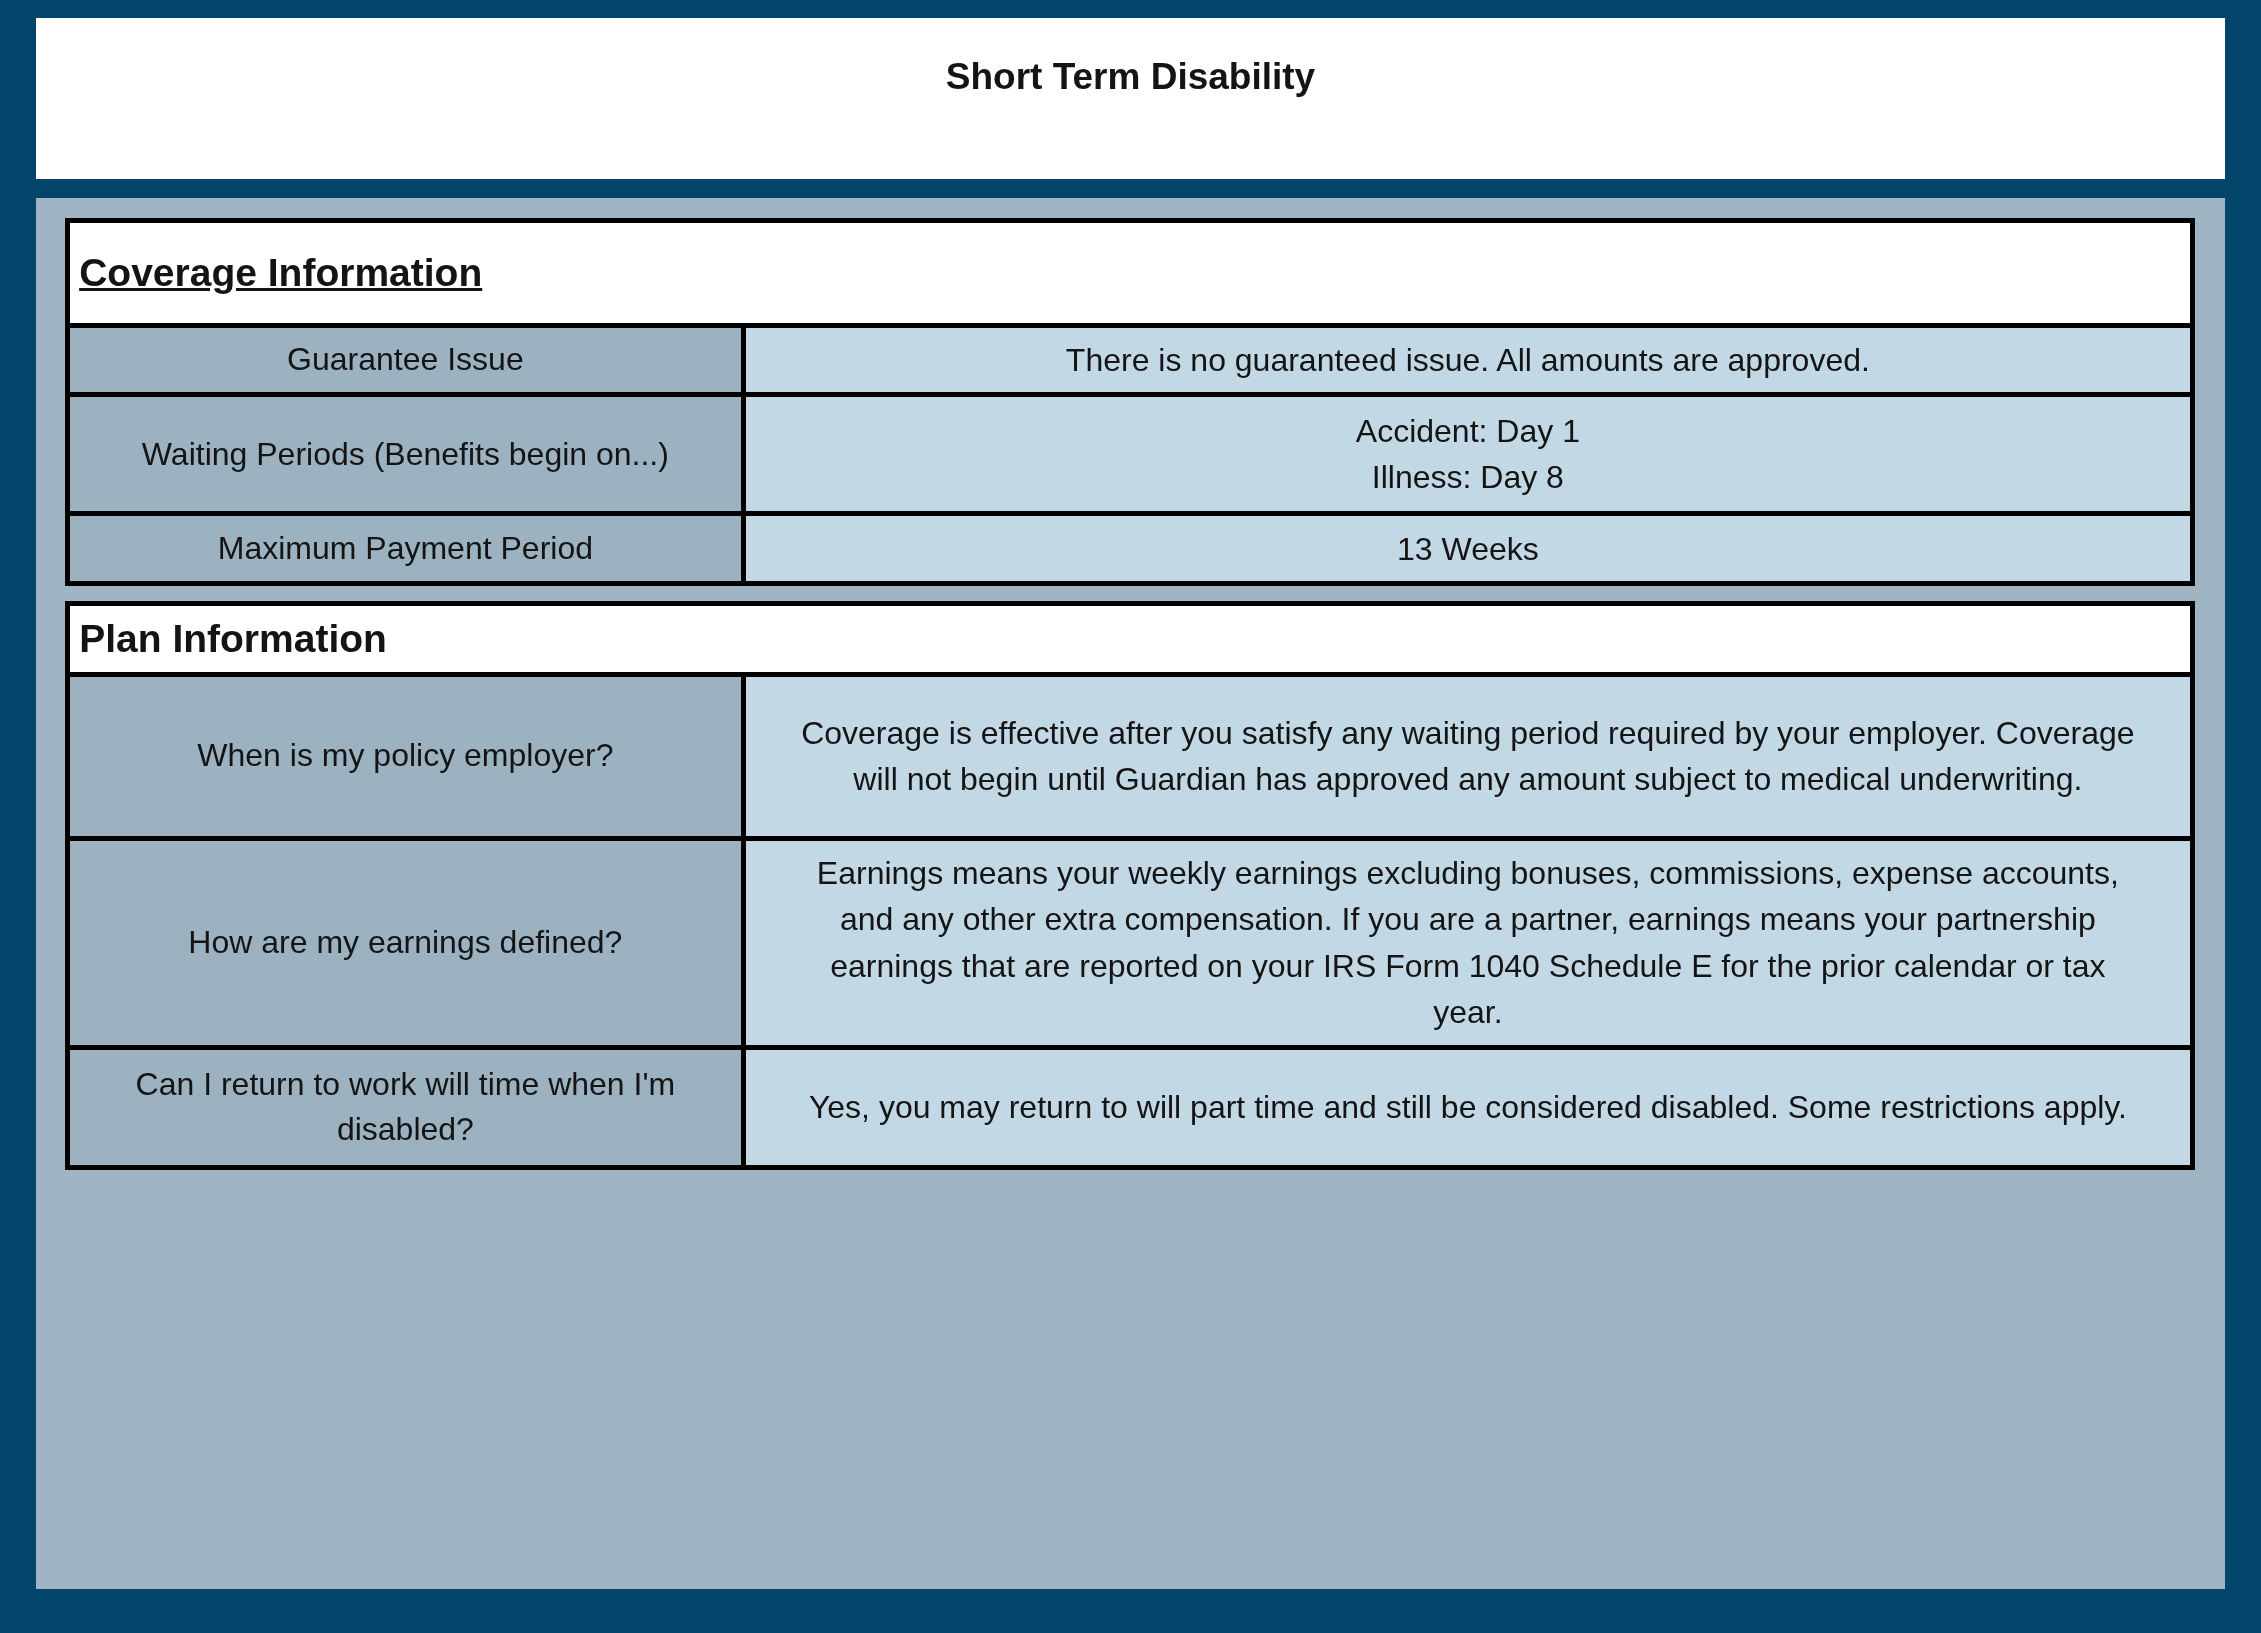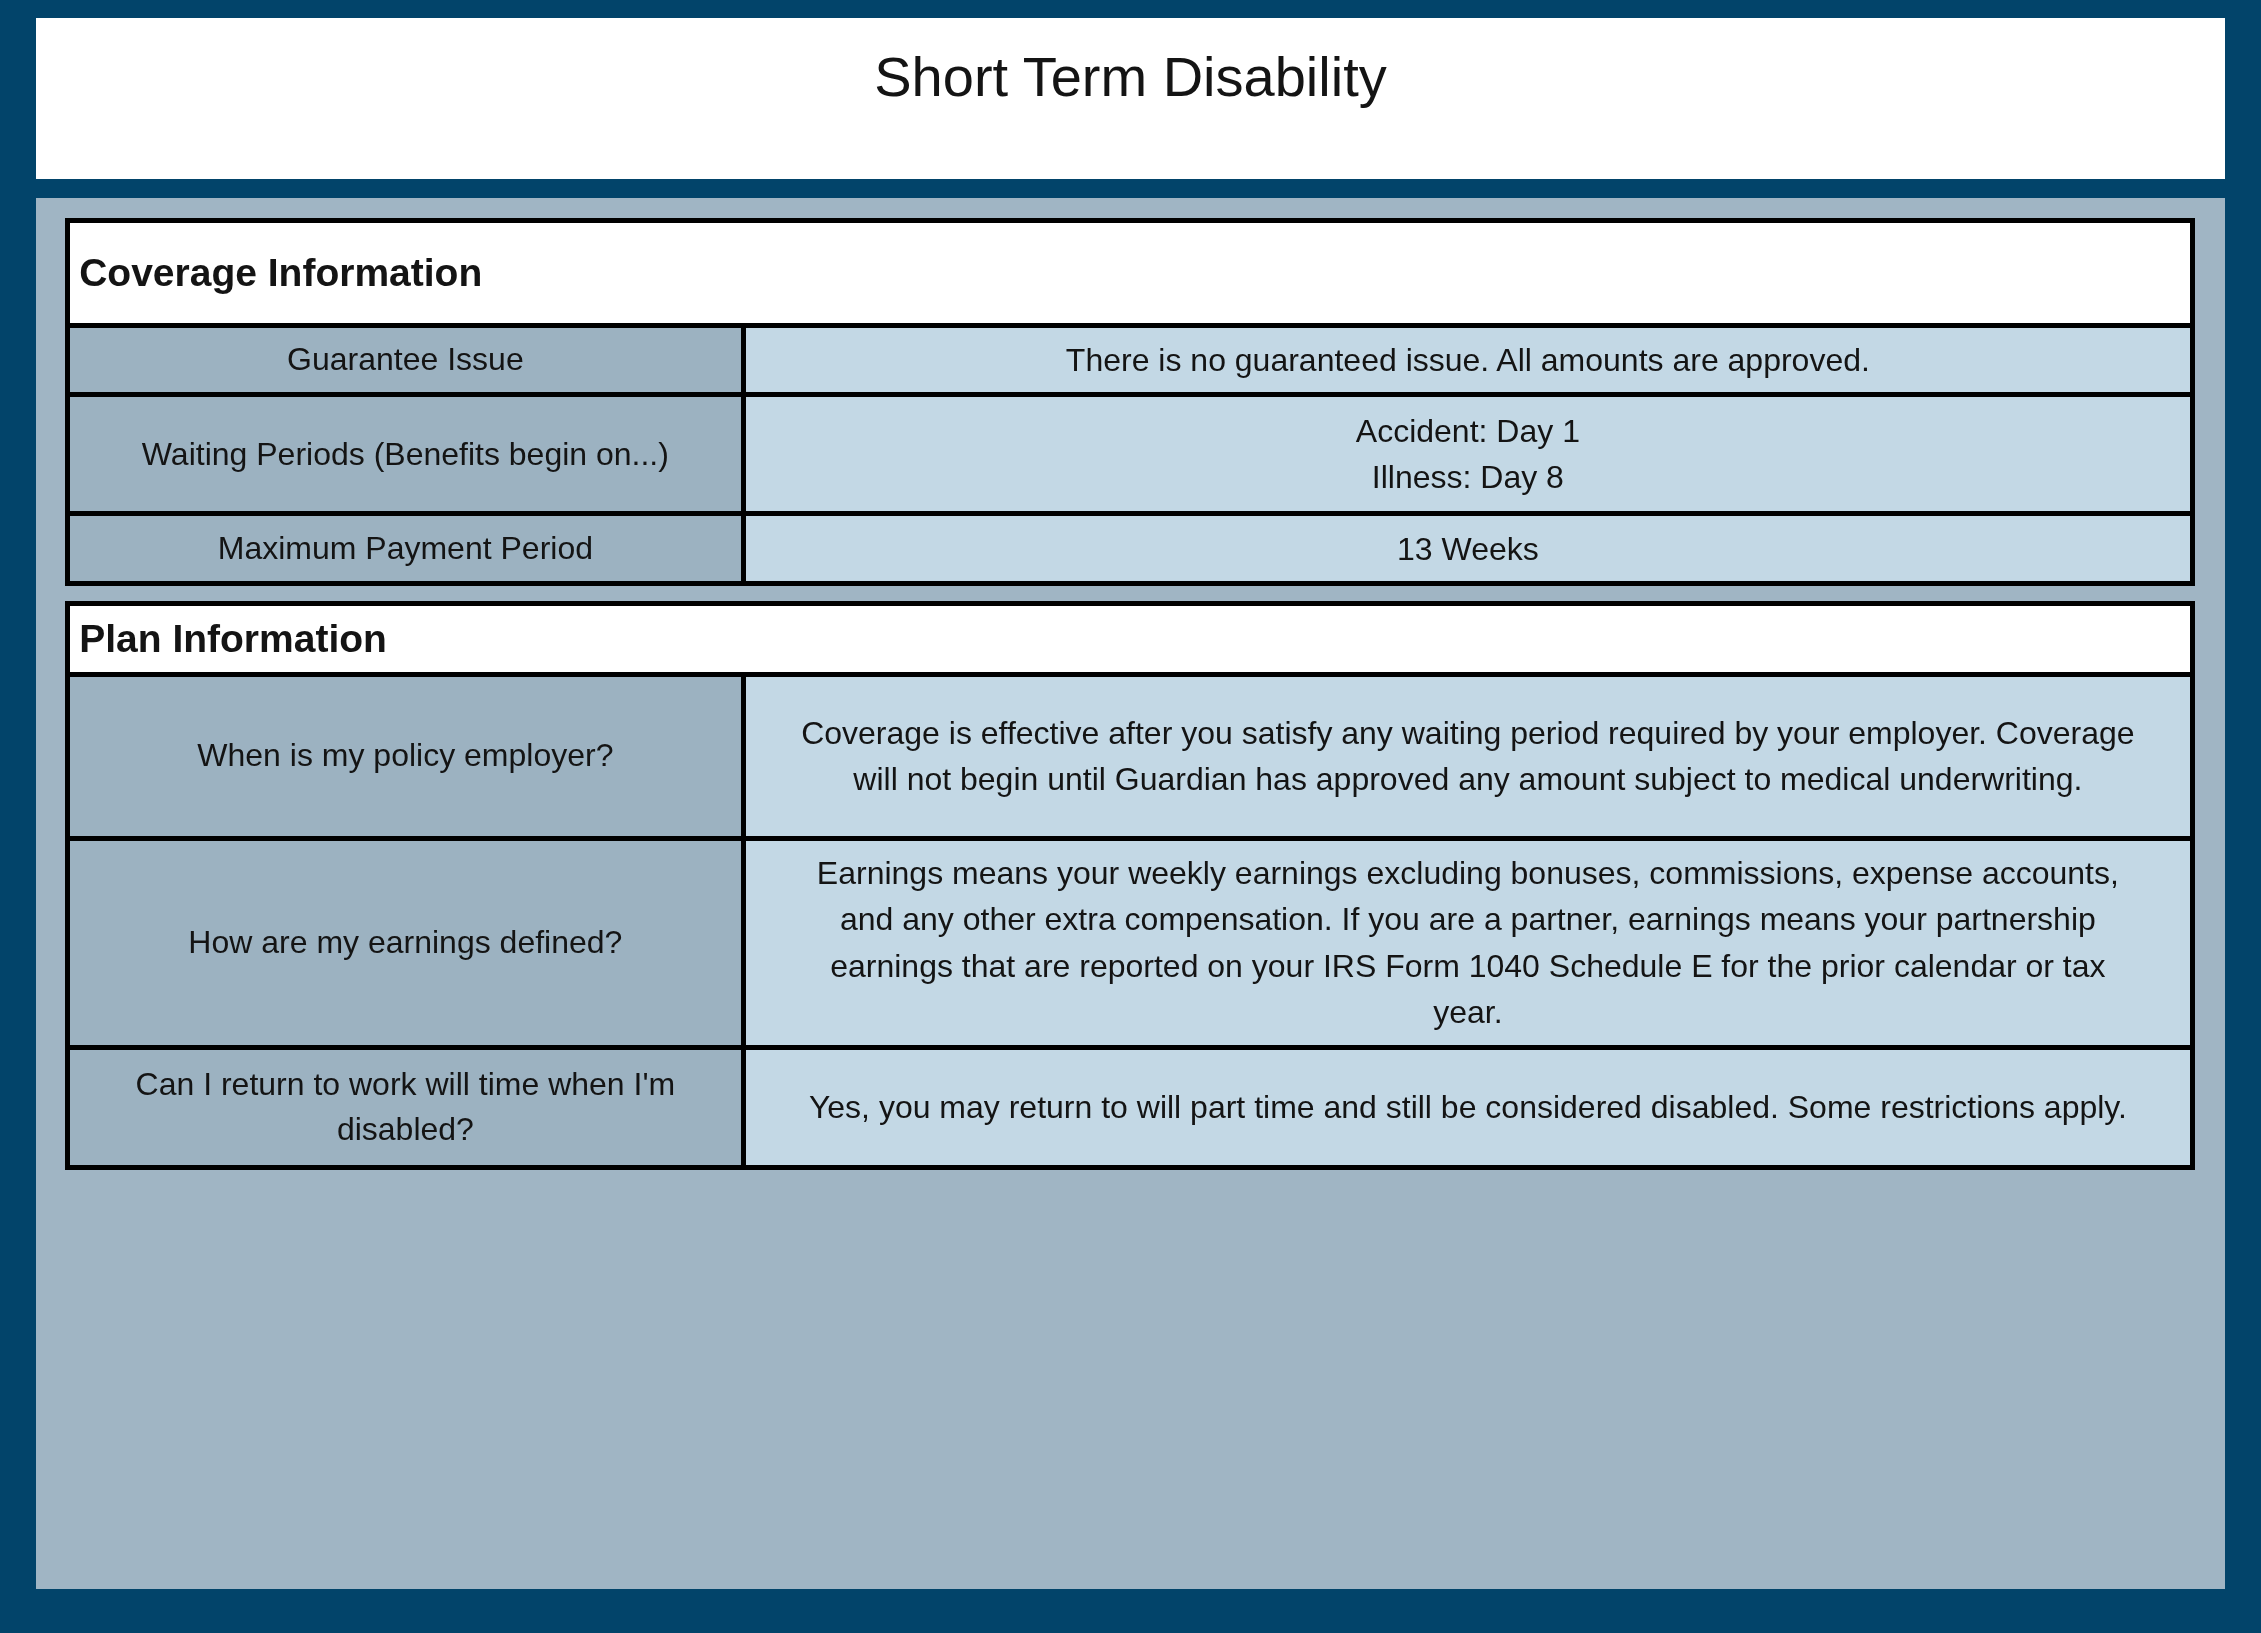--- a/index.html
+++ b/index.html
@@ -22,22 +22,22 @@
     width: 2189px;
     height: 161px;
     background: #FFFFFF;
     display: flex;
     align-items: center;
     justify-content: center;
     padding-bottom: 43px;
     box-sizing: border-box;
   }
   .page-title {
-    font-size: 56px;
-    font-weight: 400;
+    font-size: 37px;
+    font-weight: 700;
     letter-spacing: 0px;
   }
   .content-panel {
     position: absolute;
     left: 36px;
     top: 198px;
     width: 2189px;
     height: 1391px;
     background: #A0B5C4;
     box-sizing: border-box;
@@ -75,21 +75,21 @@
     text-align: center;
     font-size: 32px;
     line-height: 1.45;
     padding: 9.2px 52px;
     white-space: pre-line;
   }
   .table-gap {
     height: 14.4px;
   }
   
-  .rh-160 { height: 105px; }
+  .rh-160 { height: 105px; text-decoration: underline; }
   .rh-108 { height: 69px; }
   .rh-182 { height: 119px; }
   .rh-head2 { height: 71px; }
   .rh-250 { height: 164px; }
   .rh-320 { height: 209px; }
   .rh-168 { height: 110px; }
   .rh-178 { height: 116px; }
   .rh-184 { height: 120px; }
 </style>
 </head>

